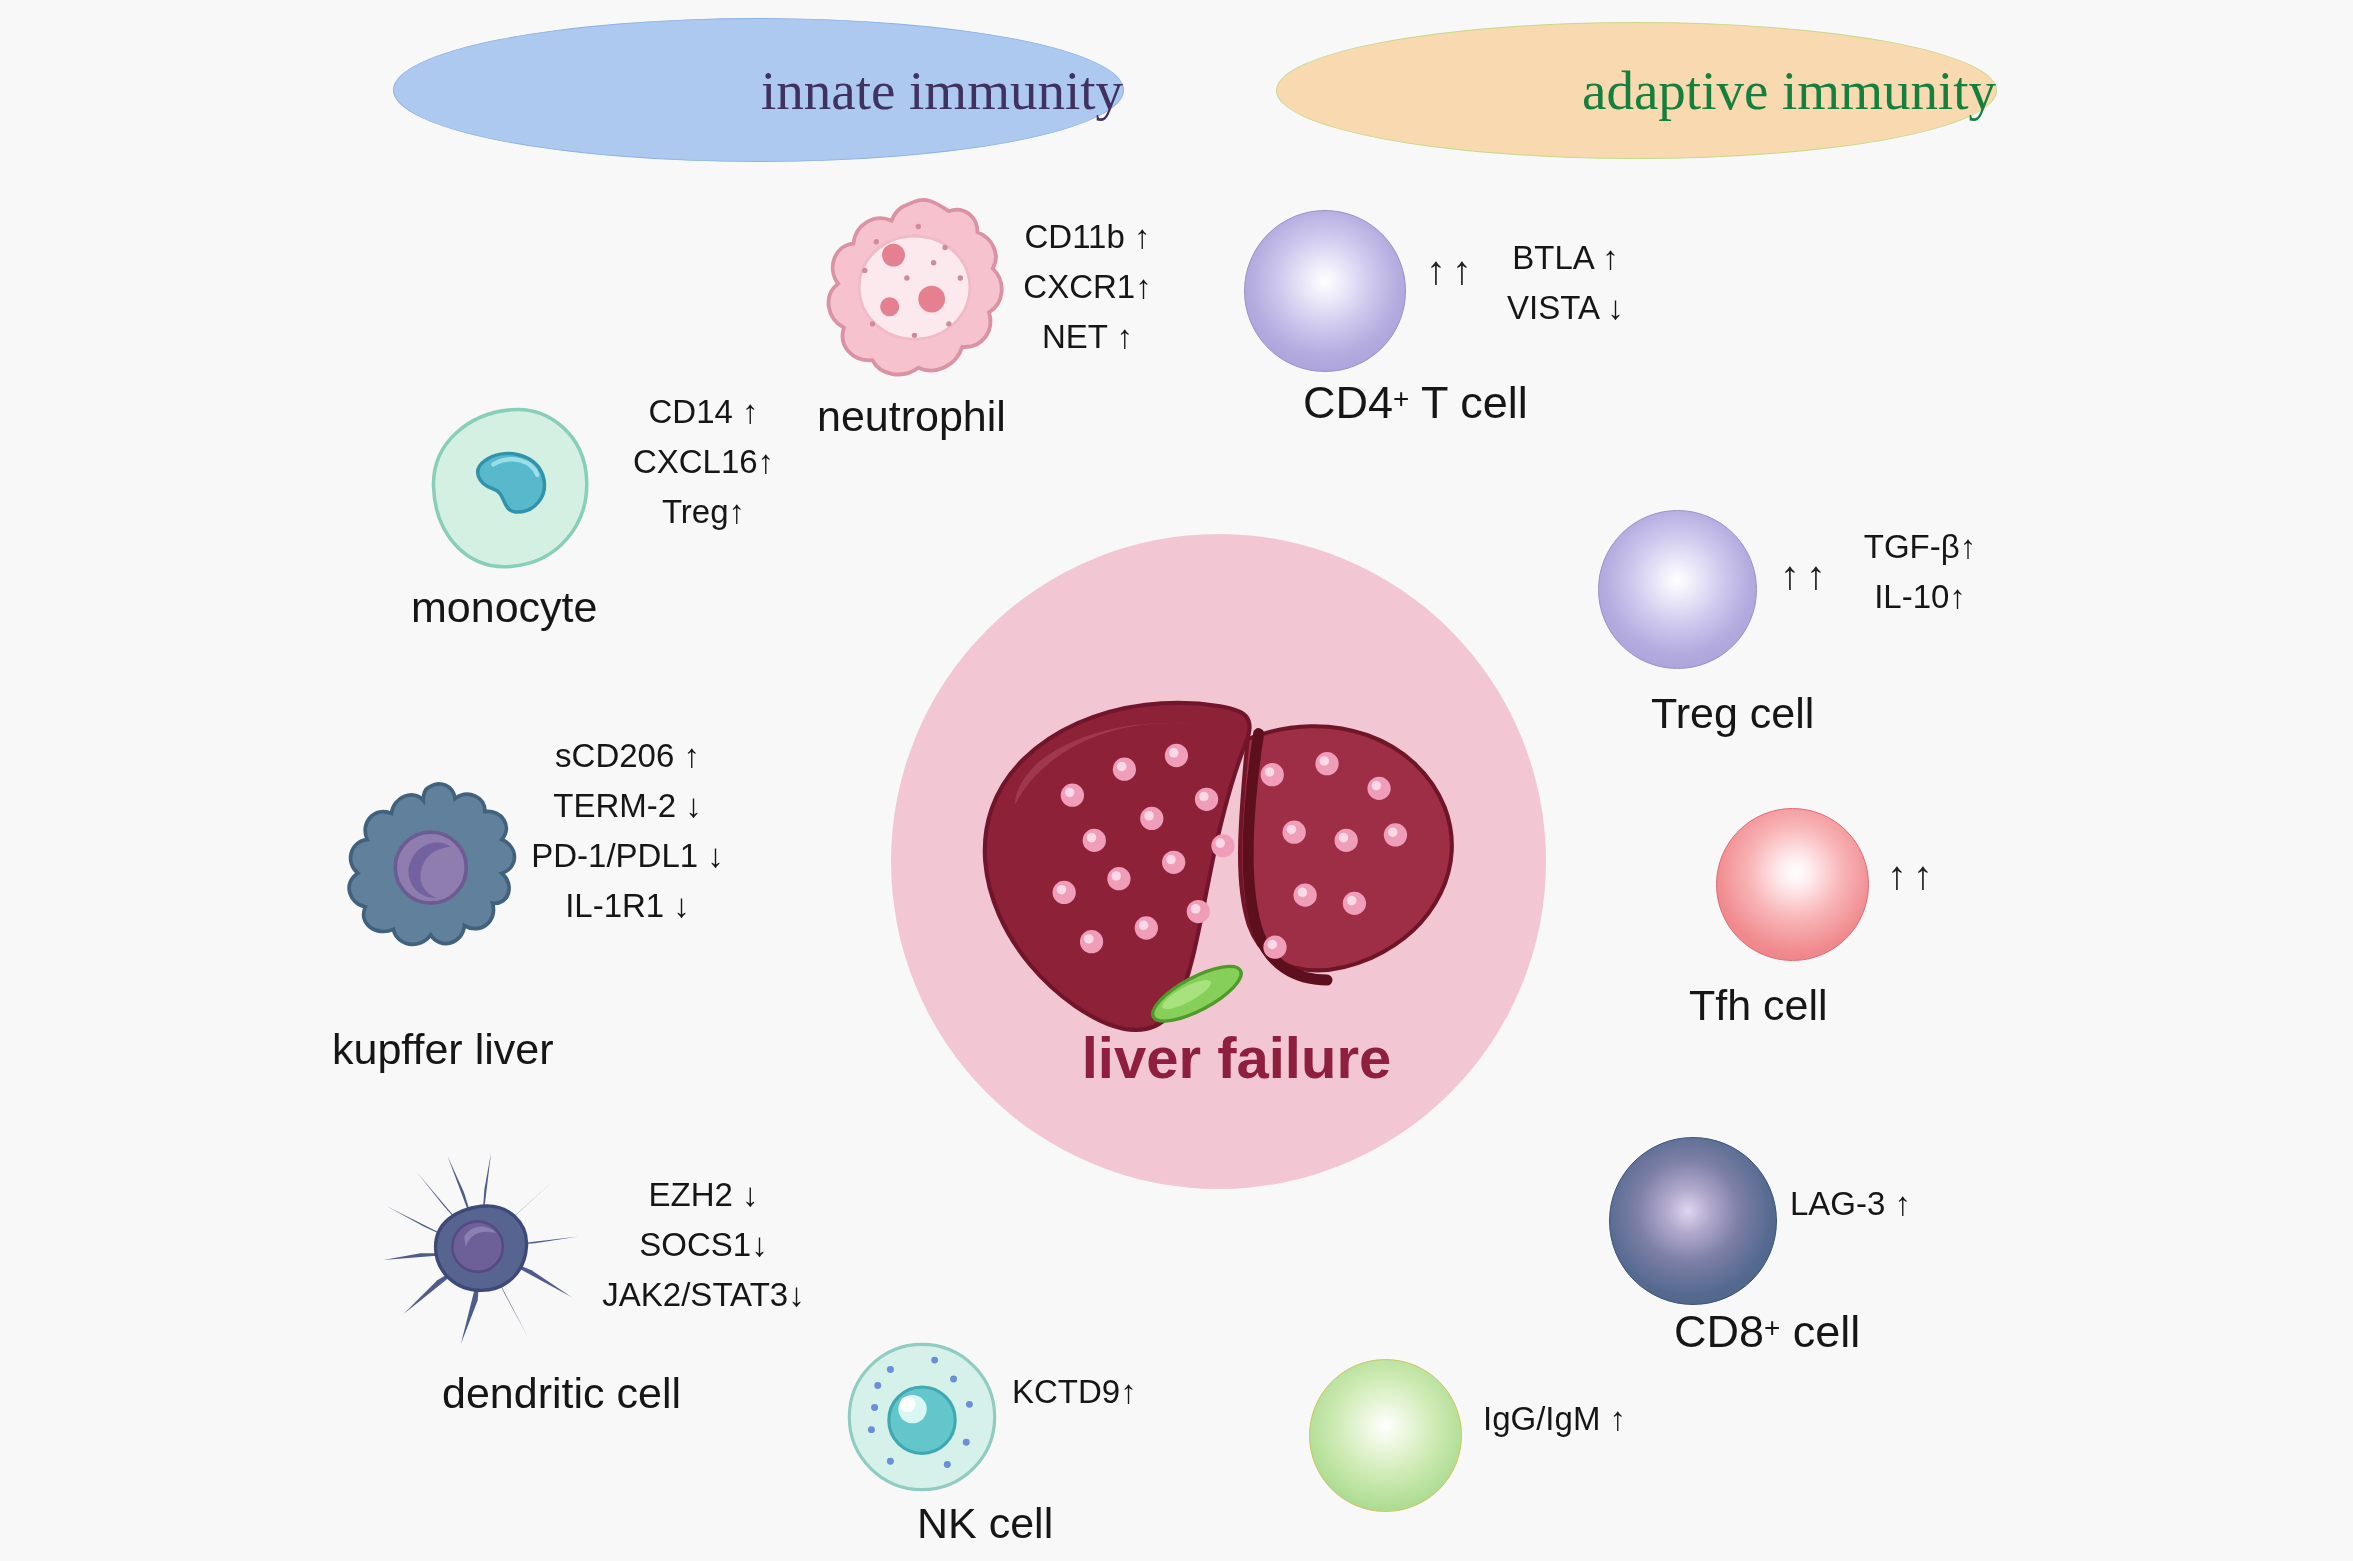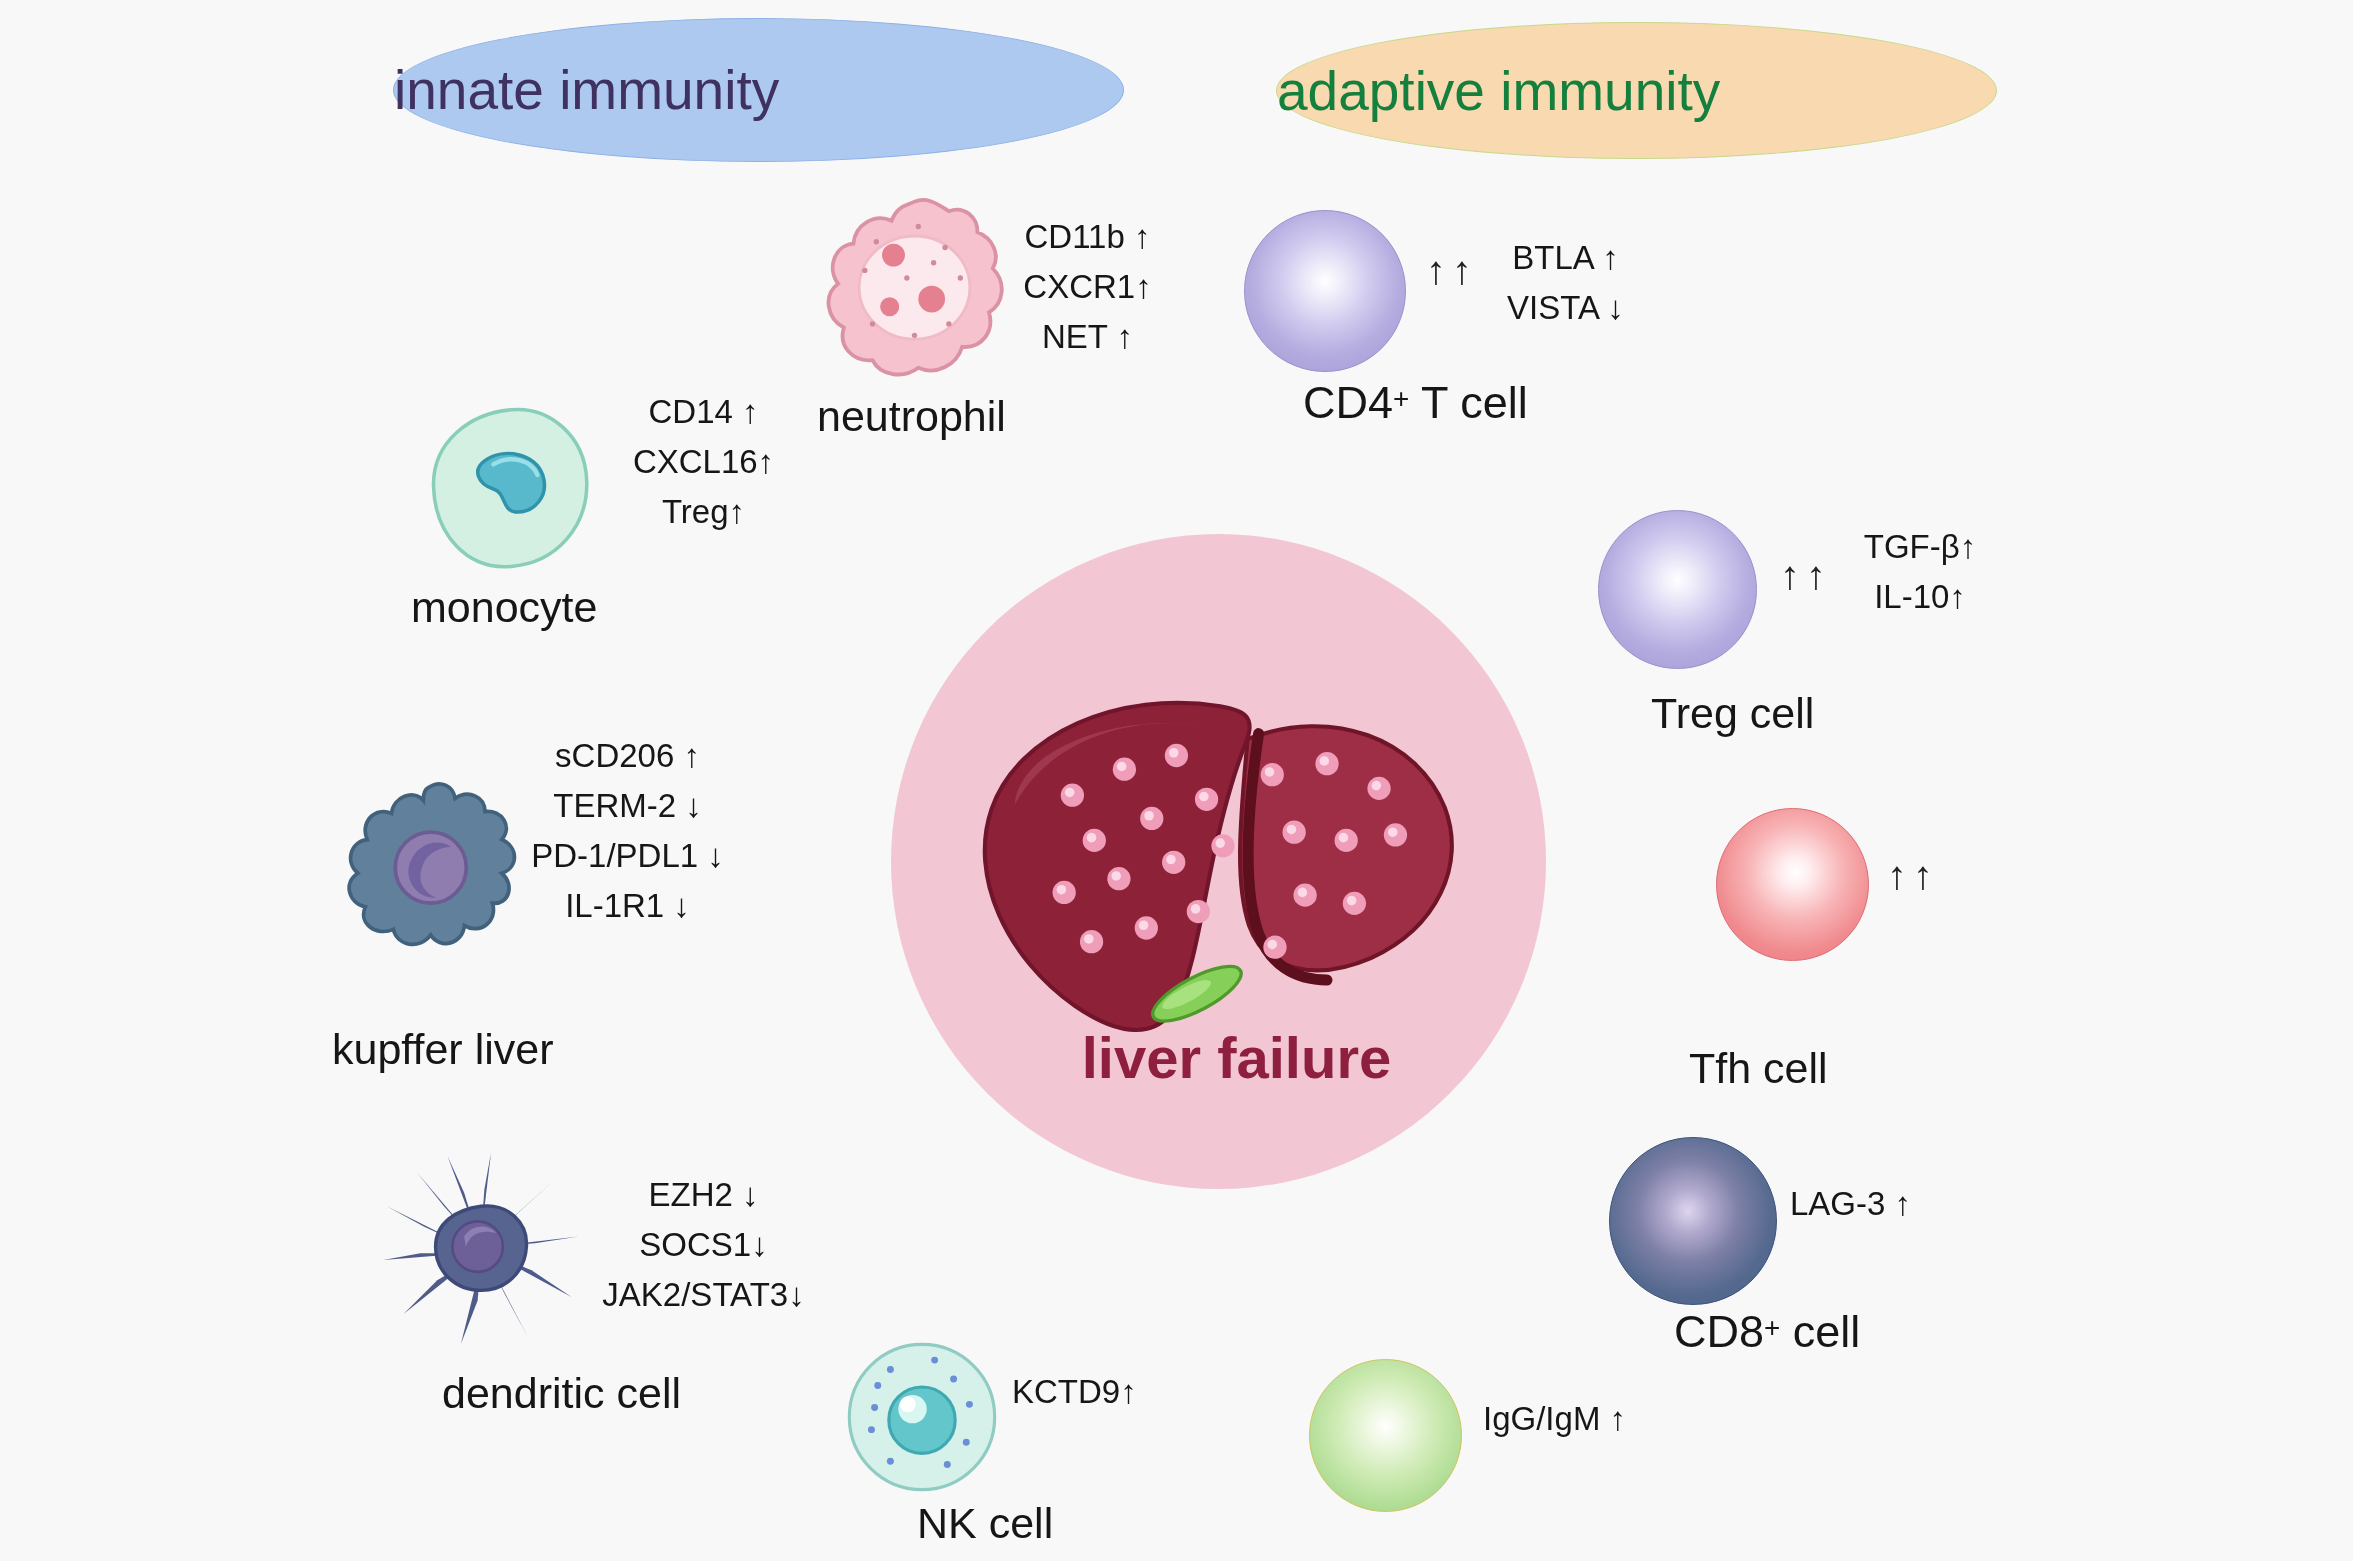--- a/index.html
+++ b/index.html
@@ -9,22 +9,23 @@
     overflow: hidden;
   }
   .canvas {
     position: relative;
     width: 2354px; height: 1562px;
     background: #f8f8f8;
   }
   .header-ellipse {
     position: absolute;
     border-radius: 50%;
-    display: flex; align-items: center; justify-content: flex-start;
+    display: flex; align-items: center; justify-content: flex-end;
     font-size: 55px;
+    font-family: Liberation Serif, serif;
   }
   .header-ellipse.innate { left: 393px; top: 18px; width: 729px; height: 142px; border: 1.5px solid #8cb1e6; }
   .header-ellipse.adaptive { left: 1276px; top: 22.4px; width: 719px; height: 135px; border: 1.5px solid #c6d98a; }
   .center-circle {
     position: absolute;
     left: 891px; top: 534px; width: 655px; height: 655px;
     border-radius: 50%;
   }
   .liver-svg { position: absolute; left: 930px; top: 665px; width: 575px; height: 411px; }
   .liver-title {
@@ -207,21 +208,21 @@
   <div class="markers" style="left:478px;top:731px;width:299px;line-height:61px">
     <div class="marker-line">sCD206 ↑</div>
     <div class="marker-line">TERM-2 ↓</div>
     <div class="marker-line">PD-1/PDL1 ↓</div>
     <div class="marker-line">IL-1R1 ↓</div>
   </div>
   <div class="cell-label" style="left:332px;top:1025px;width:314px">kupffer liver</div>
 
   <div class="round-cell cell-salmon" style="left:1716px;top:808px;width:151px;height:151px"></div>
   <div class="up-arrows" style="left:1887px;top:853px">↑↑</div>
-  <div class="cell-label" style="left:1689px;top:1044px;width:262px">Tfh cell</div>
+  <div class="cell-label" style="left:1689px;top:981px;width:262px">Tfh cell</div>
 
   <div class="round-cell cell-darkblue" style="left:1609px;top:1137px;width:166px;height:166px"></div>
   <div class="markers left-align" style="left:1790px;top:1179px">
     <div class="marker-line">LAG-3 ↑</div>
   </div>
   <div class="cell-label" style="left:1674px;top:1306px;width:284px;font-size:45px">
     <span>CD8</span><sup>+</sup><span> cell</span>
   </div>
 
   <svg class="cell-svg" style="left:380px;top:1149px;width:202px;height:202px" viewBox="0 0 120 120">

